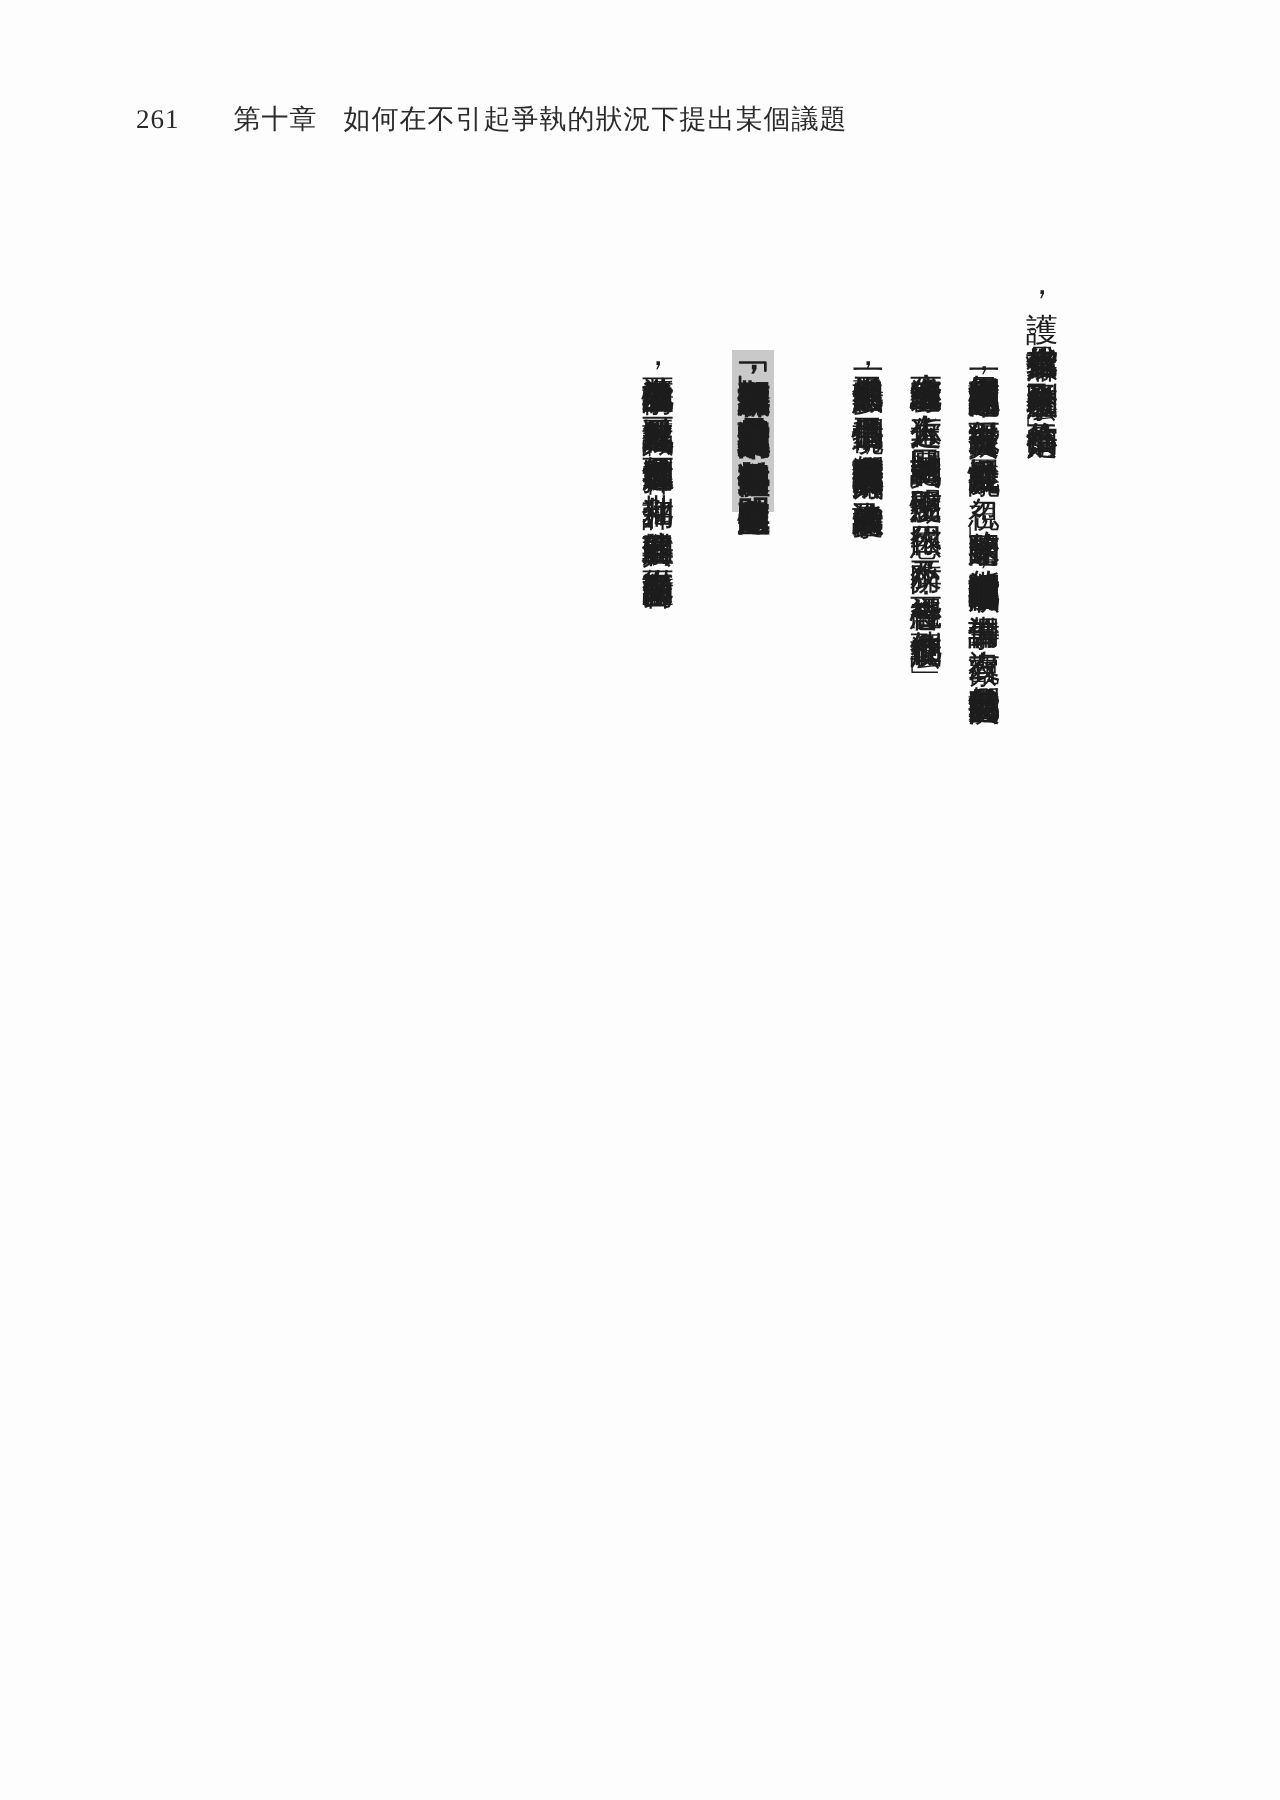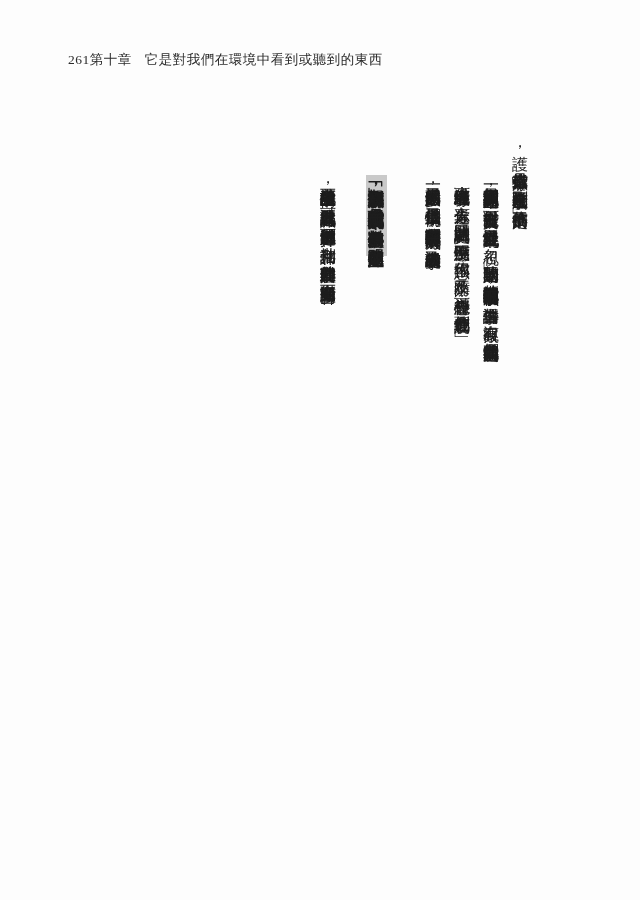--- a/index.html
+++ b/index.html
@@ -19,21 +19,21 @@
     position: absolute;
     top: 51px;
     left: 68px;
     display: flex;
     align-items: baseline;
     font-size: 13.5px;
     color: #2b2b2b;
     letter-spacing: 0.5px;
     white-space: nowrap;
   }
-  .page-number { }
+  .page-number { margin-right: 27px; }
   .chapter-label { margin-right: 13px; font-family: Liberation Mono, monospace; }
   .vtext {
     position: absolute;
     top: 143px;
     right: 105px;
     height: 704px;
     writing-mode: vertical-rl;
     -webkit-writing-mode: vertical-rl;
     text-orientation: mixed;
     font-size: 16px;
@@ -54,21 +54,21 @@
   }
 </style>
 </head>
 <body>
 
 <div class="page">
 
   <header class="page-header">
     <span class="page-number">261</span>
     <span class="chapter-label">第十章</span>
-    <span class="chapter-title">它是對我們在環境中看到或聽到的東西</span>
+    <span class="chapter-title">如何在不引起爭執的狀況下提出某個議題</span>
   </header>
 
   <main class="vtext" style="color: rgb(29, 29, 29);">
     <p class="para no-indent">護，或指責是你有潔癖。「剛剛到底發生了什麼事？」你眞的搞不清楚。</p>
     <p class="para">如果我們用一種別人不認同的主觀陳述來開頭，對方很可能會提出質疑。怪罪遊戲就是從「混亂、忽視、攻擊」的陳述開始的，清晰的觀察能讓我們在比較不會起爭執的狀況下，去討論一個事件。沒有觀察，我們就只能靠自己去解決問題。</p>
     <p class="para">你可能也有過這樣的經驗：有人走近你，一開口就是諷刺譴責，態度明顯不悅。你很困惑，猝不及防，心裡可能會想：「他們到底在說什麼？」</p>
     <p class="para">觀察提供了一個共用的參照點，爲我們提供了一個情境，讓我們以一種對方更有可能理解而無須爭辯的方式，去談論自己的感受和需求。</p>
     <p class="para quote"><span class="hl" style="background: rgb(201, 201, 201);">「觀察」有別於評價或解釋，它是對我們在環境中看到或聽到的東西，對某個事件的具體、明確與中立的陳述。</span></p>
     <p class="para">清楚而中立地訴說發生的事情，可以讓彼此更容易達成共識。我們可以透過篩選掉解釋、批判和評估，建立對事件的共同理解，從而在對話中涵蓋更多內容。</p>
   </main>

